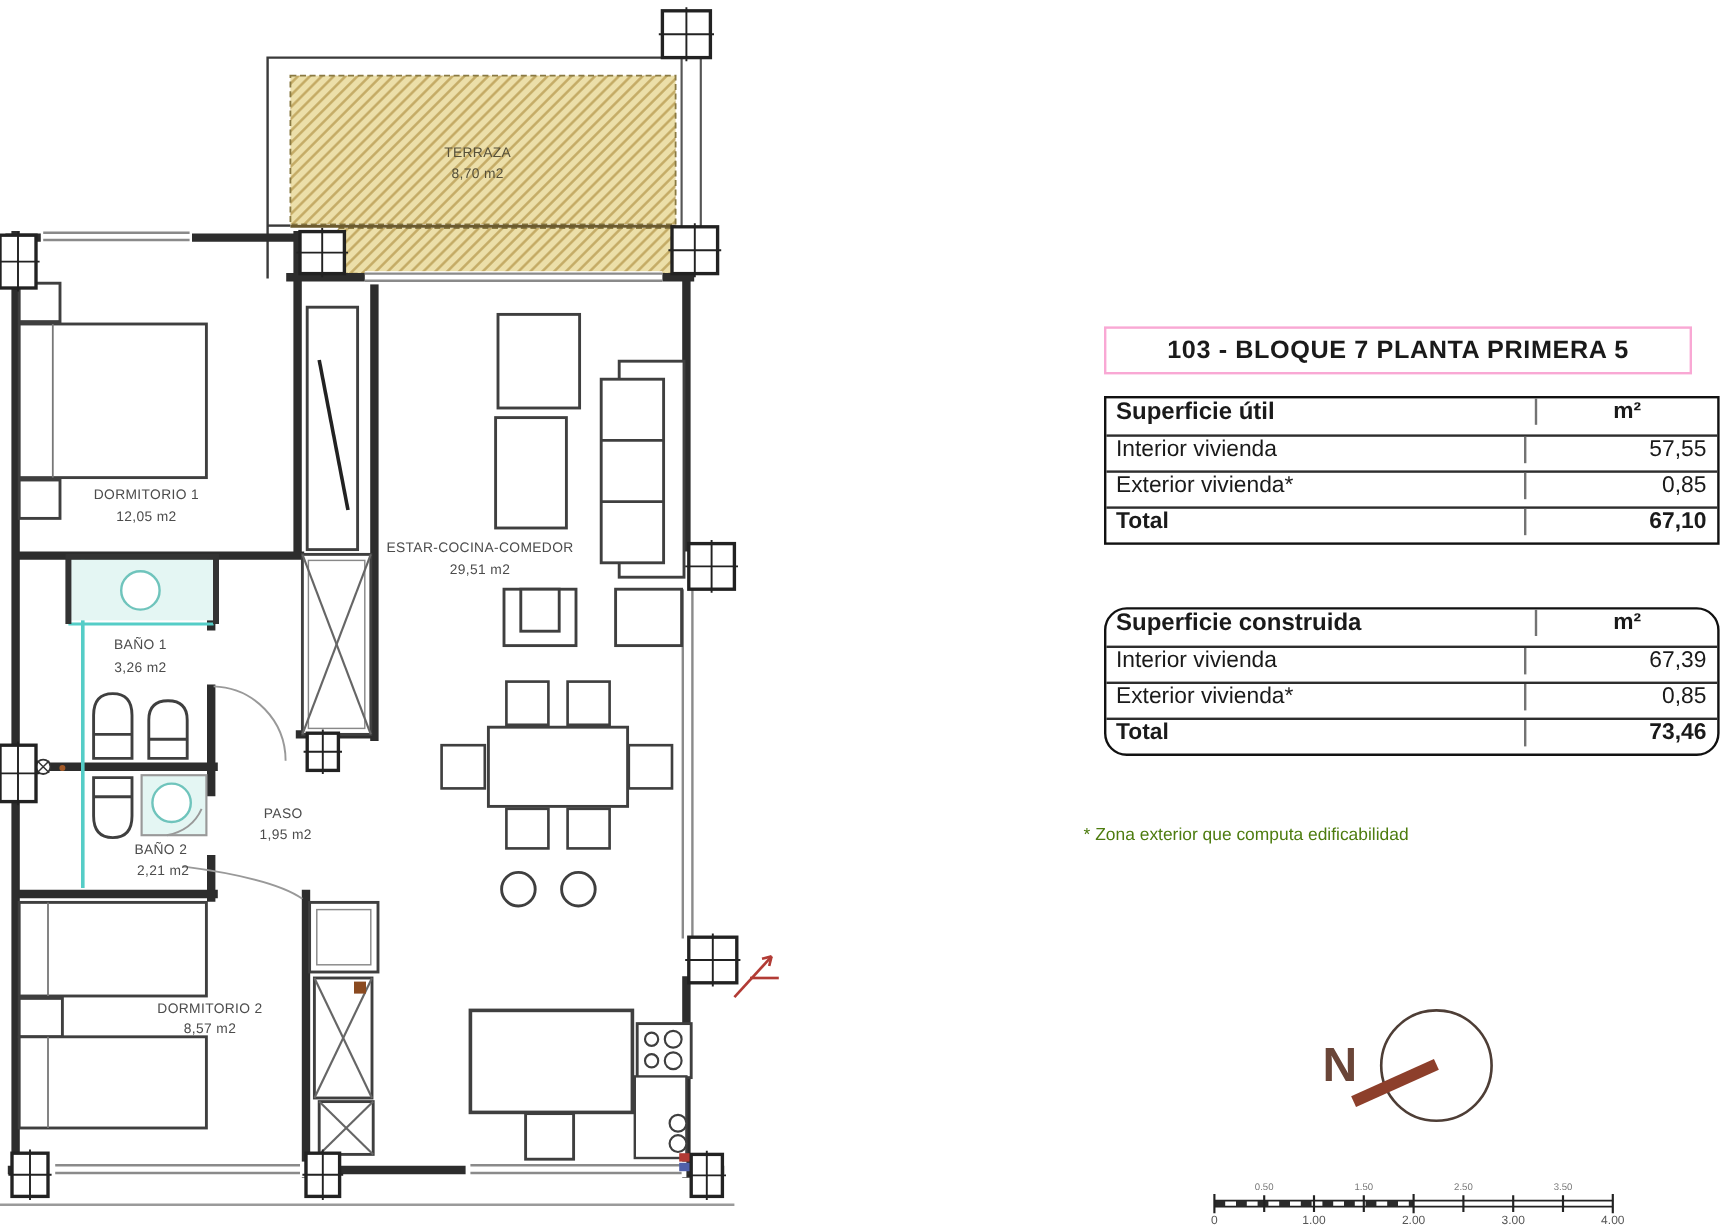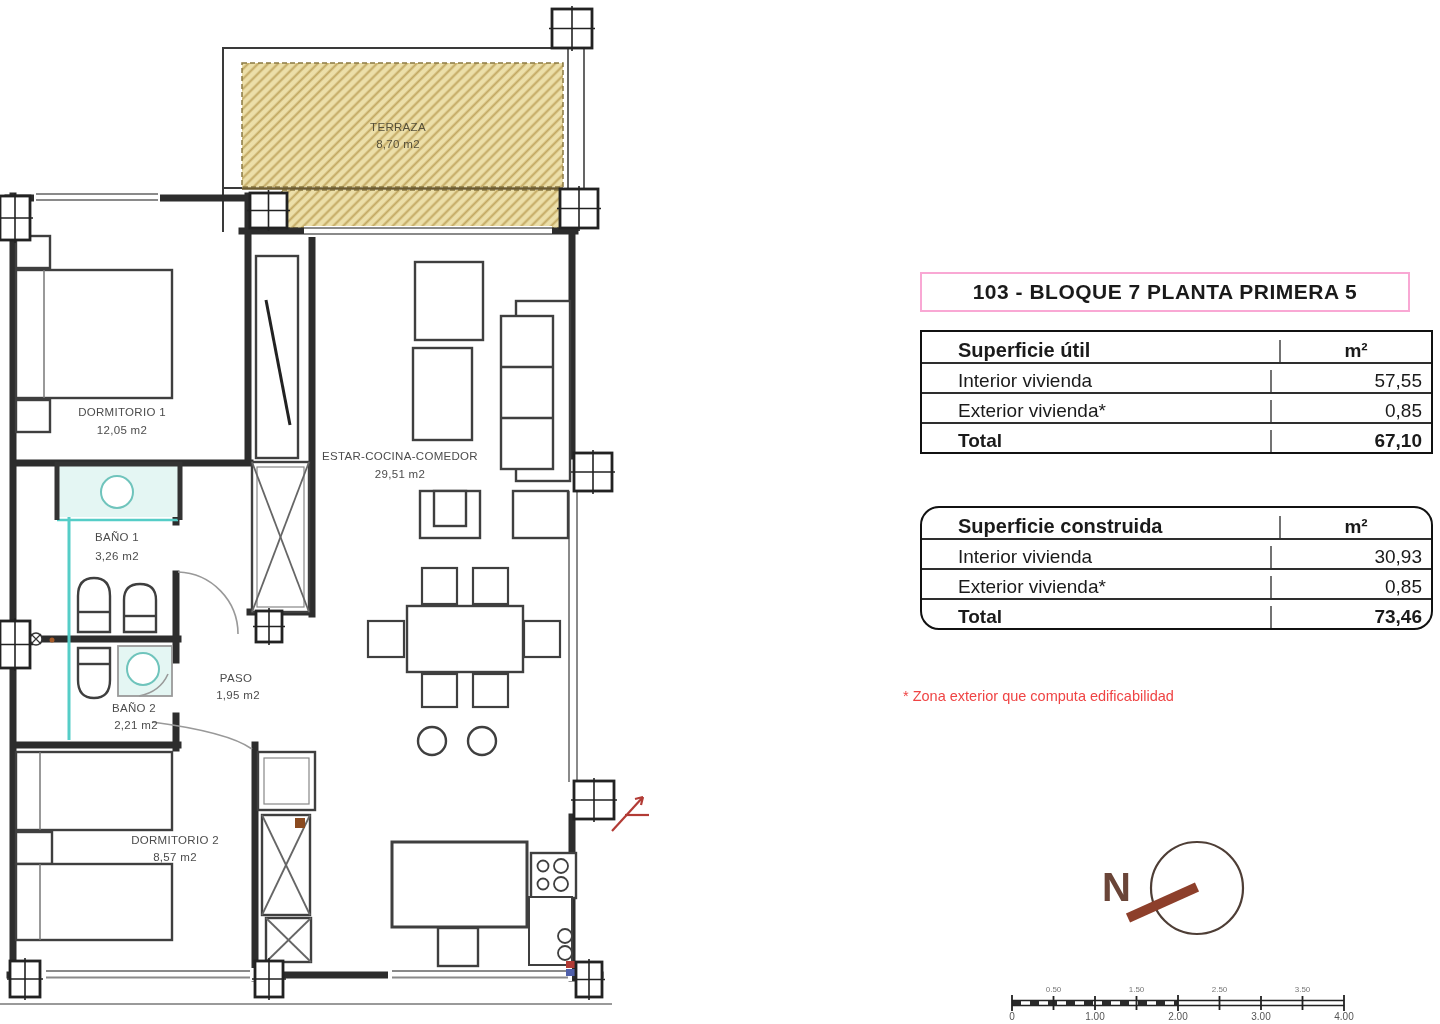--- a/index.html
+++ b/index.html
@@ -9,29 +9,29 @@
   .rlabel{font-size:11.5px;fill:#4c4c4c;text-anchor:middle;letter-spacing:.3px;}
   .terr{fill:#56503a;}
   .scale-top{font-size:8px;fill:#777;text-anchor:middle;}
   .scale-bot{font-size:10px;fill:#555;text-anchor:middle;}
   .north-n{font-size:40px;font-weight:bold;fill:#6a4538;}
   
   .title-box{position:absolute;left:920px;top:272px;width:486px;height:36px;border:2px solid #f9a8d4;
              display:flex;align-items:center;justify-content:center;font-size:21px;font-weight:bold;
              letter-spacing:.5px;}
   .atable{position:absolute;left:920px;width:509px;border:2px solid #111;}
-  .trow{display:flex;height:28px;align-items:flex-end;border-top:2px solid #2e2e2e;padding-left:28px;}
+  .trow{display:flex;height:28px;align-items:flex-start;border-top:2px solid #2e2e2e;}
   .trow:first-child{border-top:none;height:30px;}
   .trow .lbl{flex:1;display:flex;align-items:center;padding-left:8px;font-size:19px;white-space:nowrap;}
   .trow .val{width:150px;border-left:2px solid #737373;display:flex;align-items:center;
              justify-content:flex-end;padding-right:9px;font-size:19px;}
   .thead .lbl{font-weight:bold;font-size:20px;}
   .thead .val{justify-content:center;font-weight:bold;padding-right:0;}
   .total .lbl,.total .val{font-weight:bold;}
-  .footnote{position:absolute;left:903px;top:688px;font-size:14.5px;color:#ef4444;}
+  .footnote{position:absolute;left:903px;top:688px;font-size:14.5px;color:#4d7c0f;}
 </style>
 </head>
 <body>
 
 <div id="stage">
 
   <svg width="1440" height="1024" viewBox="0 0 1440 1024">
     <defs>
       <pattern id="hatch" patternUnits="userSpaceOnUse" width="7" height="7" patternTransform="rotate(45)">
         <rect width="7" height="7" fill="#ecdfa9"></rect>
@@ -326,21 +326,21 @@
     </div>
   </div>
 
   <div class="atable" style="top:506px;border-radius:19px;">
     <div class="trow thead">
       <div class="lbl">Superficie construida</div>
       <div class="val">m²</div>
     </div>
     <div class="trow">
       <div class="lbl">Interior vivienda</div>
-      <div class="val">30,93</div>
+      <div class="val">67,39</div>
     </div>
     <div class="trow">
       <div class="lbl">Exterior vivienda*</div>
       <div class="val">0,85</div>
     </div>
     <div class="trow total">
       <div class="lbl">Total</div>
       <div class="val">73,46</div>
     </div>
   </div>

